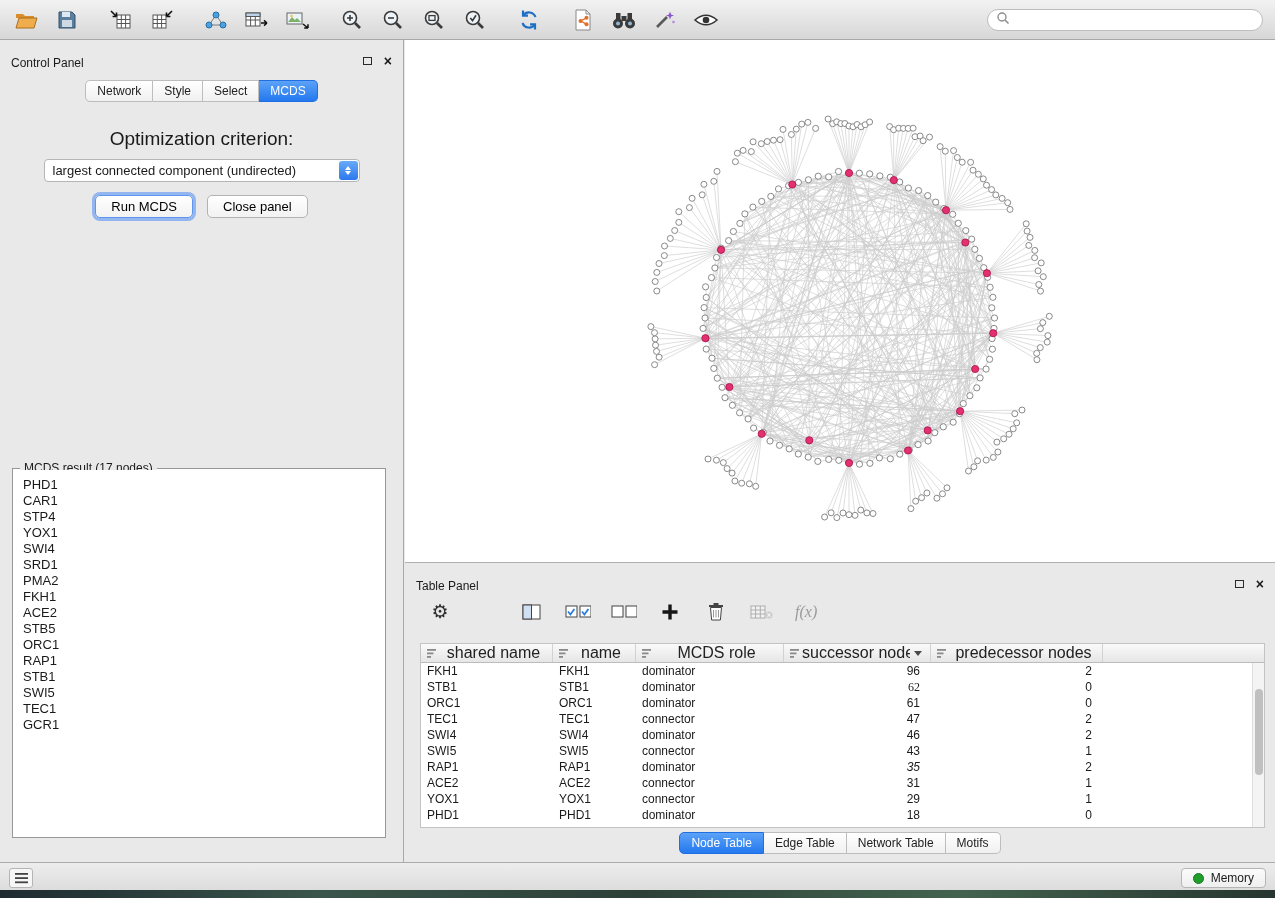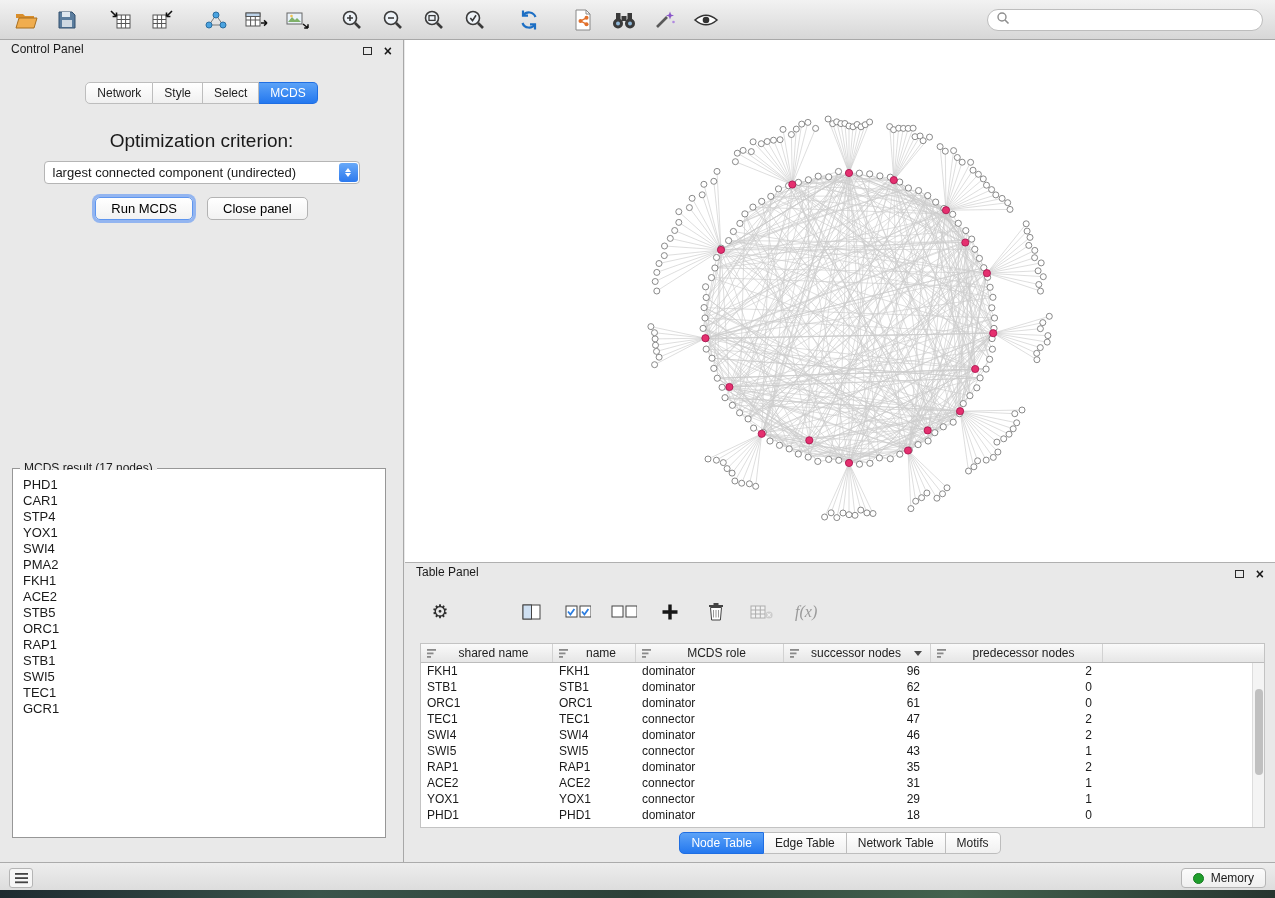--- a/index.html
+++ b/index.html
@@ -4,31 +4,31 @@
 <style>
   *{margin:0;padding:0;box-sizing:border-box}
   html,body{width:1275px;height:898px;overflow:hidden;font-family:"Liberation Sans",sans-serif;font-size:12px;background:#e9e9e9;color:#1a1a1a}
   
   #toolbar{position:absolute;top:0;left:0;right:0;height:40px;background:linear-gradient(#f2f2f2,#d7d7d7);border-bottom:1px solid #a8a8a8;display:flex;align-items:center;padding:0 12px}
   .tgroup{display:flex;align-items:center;gap:13px;margin-right:26px}
   .ticon{width:28px;height:28px;display:flex;align-items:center;justify-content:center;border-radius:4px}
   #search-box{margin-left:auto;width:276px;height:22px;background:#fff;border:1px solid #bdbdbd;border-radius:11px;display:flex;align-items:center;padding:0 8px;gap:5px}
   #search-box input{border:none;outline:none;flex:1;font-size:12px;font-family:"Liberation Sans",sans-serif;background:transparent}
   
-  .panel-header{height:26px;display:flex;align-items:flex-end;padding:10px 11px;font-size:12px;color:#1a1a1a}
+  .panel-header{height:26px;display:flex;align-items:flex-start;padding:16px 11px;font-size:12px;color:#1a1a1a}
   .win-btns{margin-left:auto;display:flex;align-items:center;gap:12px}
   .win-sq{width:9px;height:8px;border:1.4px solid #2a2a2a;display:inline-block}
   .win-x{font-size:14px;font-weight:bold;color:#1a1a1a;line-height:10px}
   .seg{padding:3px 11px;background:linear-gradient(#ffffff,#f0f0f0);border:1px solid #bdbdbd;border-left:none;font-size:12px;color:#222;white-space:nowrap}
   .seg:first-child{border-left:1px solid #bdbdbd;border-top-left-radius:5px;border-bottom-left-radius:5px}
   .seg:last-child{border-top-right-radius:5px;border-bottom-right-radius:5px}
   .seg.active{background:linear-gradient(#5ba2f7,#2478ef);border-color:#1f6ee2;color:#fff}
   
   #control-panel{position:absolute;left:0;top:40px;width:404px;height:822px;background:#e9e9e9;border-right:1px solid #a8a8a8}
-  #cp-tabs{display:flex;justify-content:center;margin-top:16px}
+  #cp-tabs{display:flex;justify-content:center;margin-top:8px}
   #opt-label{text-align:center;margin-top:26px;font-size:19px}
   #opt-select{margin:9px auto 0;width:316px;height:23px;background:#fff;border:1px solid #b5b5b5;border-radius:4px;display:flex;align-items:center;padding-left:8px;font-size:13px;position:relative}
   #opt-select .stepper{position:absolute;right:1px;top:1px;bottom:1px;width:19px;background:linear-gradient(#68a9f8,#2c79ee);border-radius:3px;display:flex;flex-direction:column;align-items:center;justify-content:center;gap:1px}
   .stp-up{width:0;height:0;border-left:3.5px solid transparent;border-right:3.5px solid transparent;border-bottom:4.5px solid #fff}
   .stp-dn{width:0;height:0;border-left:3.5px solid transparent;border-right:3.5px solid transparent;border-top:4.5px solid #fff}
   #cp-buttons{display:flex;justify-content:center;gap:14px;margin-top:13px}
   .cp-btn{background:linear-gradient(#ffffff,#f2f2f2);border:1px solid #b3b3b3;border-radius:5px;padding:3px 15px;font-size:13px;font-family:"Liberation Sans",sans-serif}
   .cp-btn.focused{box-shadow:0 0 0 3px rgba(77,139,245,.55);border-color:#5e96ef}
   #mcds-result{position:absolute;left:12px;right:17px;top:428px;bottom:24px;border:1px solid #979797;background:#fff}
   #mcds-legend{position:absolute;top:-8px;left:7px;background:#e9e9e9;padding:0 4px;font-size:12px;color:#1a1a1a}
@@ -44,21 +44,21 @@
   #nv-title{position:absolute;left:0;right:0;text-align:center;font-size:12px;color:#111;pointer-events:none}
   #net-svg{position:absolute;left:0;top:19px}
   
   #table-panel{position:absolute;left:405px;top:562px;right:0;height:300px;background:#e9e9e9;border-top:1px solid #b0b0b0}
   #tp-toolbar{position:absolute;left:0;right:0;top:26px;height:46px;display:flex;align-items:center;padding-left:22px;gap:20px}
   #tp-toolbar .ticon{width:26px;height:26px}
   .gear-glyph{font-size:19px;color:#2e2e2e;line-height:22px}
   .fx{font-family:"Liberation Serif",serif;font-style:italic;font-size:16px;color:#9a9a9a}
   #node-table{position:absolute;left:15px;right:10px;top:80px;bottom:34px;background:#fff;border:1px solid #c3c3c3;overflow:hidden}
   #nt-header{display:flex;height:19px;background:linear-gradient(#fafafa,#e6e6e6);border-bottom:1px solid #bcbcbc}
-  .th{display:flex;align-items:center;border-right:1px solid #d2d2d2;font-size:12px;color:#222;padding:0 4px}
+  .th{display:flex;align-items:center;border-right:1px solid #d2d2d2;font-size:16px;color:#222;padding:0 4px}
   .th .th-label{flex:1;text-align:center;white-space:nowrap;overflow:hidden}
   .sort-ic{display:inline-flex;margin:0 2px}
   .th-chev{width:0;height:0;border-left:4px solid transparent;border-right:4px solid transparent;border-top:5px solid #4a4a4a;margin:0 4px}
   #nt-body .tr{display:flex;height:16px;line-height:16px}
   .td{padding:0 6px;font-size:12px;white-space:nowrap;overflow:hidden}
   .td.num{text-align:right;padding-right:11px}
   #nt-scroll{position:absolute;right:0;top:19px;bottom:0;width:12px;background:#f4f4f4;border-left:1px solid #ddd}
   #nt-thumb{position:absolute;left:1.5px;width:8px;top:16%;height:52%;background:#c0c0c0;border-radius:4px}
   #tp-tabs{position:absolute;left:0;right:0;bottom:8px;display:flex;justify-content:center}
   
@@ -243,20 +243,21 @@
     <button class="cp-btn">Close panel</button>
   </div>
   <div id="mcds-result">
     <span id="mcds-legend">MCDS result (17 nodes)</span>
     <div id="mcds-list">
         <div>PHD1</div>
         <div>CAR1</div>
         <div>STP4</div>
         <div>YOX1</div>
         <div>SWI4</div>
+        <div>SRD1</div>
         <div>PMA2</div>
         <div>FKH1</div>
         <div>ACE2</div>
         <div>STB5</div>
         <div>ORC1</div>
         <div>RAP1</div>
         <div>STB1</div>
         <div>SWI5</div>
         <div>TEC1</div>
         <div>GCR1</div>
@@ -1155,21 +1156,21 @@
           <div class="td" style="width: 132px;">FKH1</div>
           <div class="td" style="width: 83px;">FKH1</div>
           <div class="td" style="width: 148px;">dominator</div>
           <div class="td num" style="width: 147px;">96</div>
           <div class="td num" style="width: 172px;">2</div>
         </div>
         <div class="tr">
           <div class="td" style="width: 132px;">STB1</div>
           <div class="td" style="width: 83px;">STB1</div>
           <div class="td" style="width: 148px;">dominator</div>
-          <div class="td num" style="width: 147px;">62</div>
+          <div class="td num" style="width: 147px; font-family: Liberation Serif, serif;">62</div>
           <div class="td num" style="width: 172px;">0</div>
         </div>
         <div class="tr">
           <div class="td" style="width: 132px;">ORC1</div>
           <div class="td" style="width: 83px;">ORC1</div>
           <div class="td" style="width: 148px;">dominator</div>
           <div class="td num" style="width: 147px;">61</div>
           <div class="td num" style="width: 172px;">0</div>
         </div>
         <div class="tr">
@@ -1190,21 +1191,21 @@
           <div class="td" style="width: 132px;">SWI5</div>
           <div class="td" style="width: 83px;">SWI5</div>
           <div class="td" style="width: 148px;">connector</div>
           <div class="td num" style="width: 147px;">43</div>
           <div class="td num" style="width: 172px;">1</div>
         </div>
         <div class="tr">
           <div class="td" style="width: 132px;">RAP1</div>
           <div class="td" style="width: 83px;">RAP1</div>
           <div class="td" style="width: 148px;">dominator</div>
-          <div class="td num" style="width: 147px;">35</div>
+          <div class="td num" style="width: 147px; font-style: italic;">35</div>
           <div class="td num" style="width: 172px;">2</div>
         </div>
         <div class="tr">
           <div class="td" style="width: 132px;">ACE2</div>
           <div class="td" style="width: 83px;">ACE2</div>
           <div class="td" style="width: 148px;">connector</div>
           <div class="td num" style="width: 147px;">31</div>
           <div class="td num" style="width: 172px;">1</div>
         </div>
         <div class="tr">

